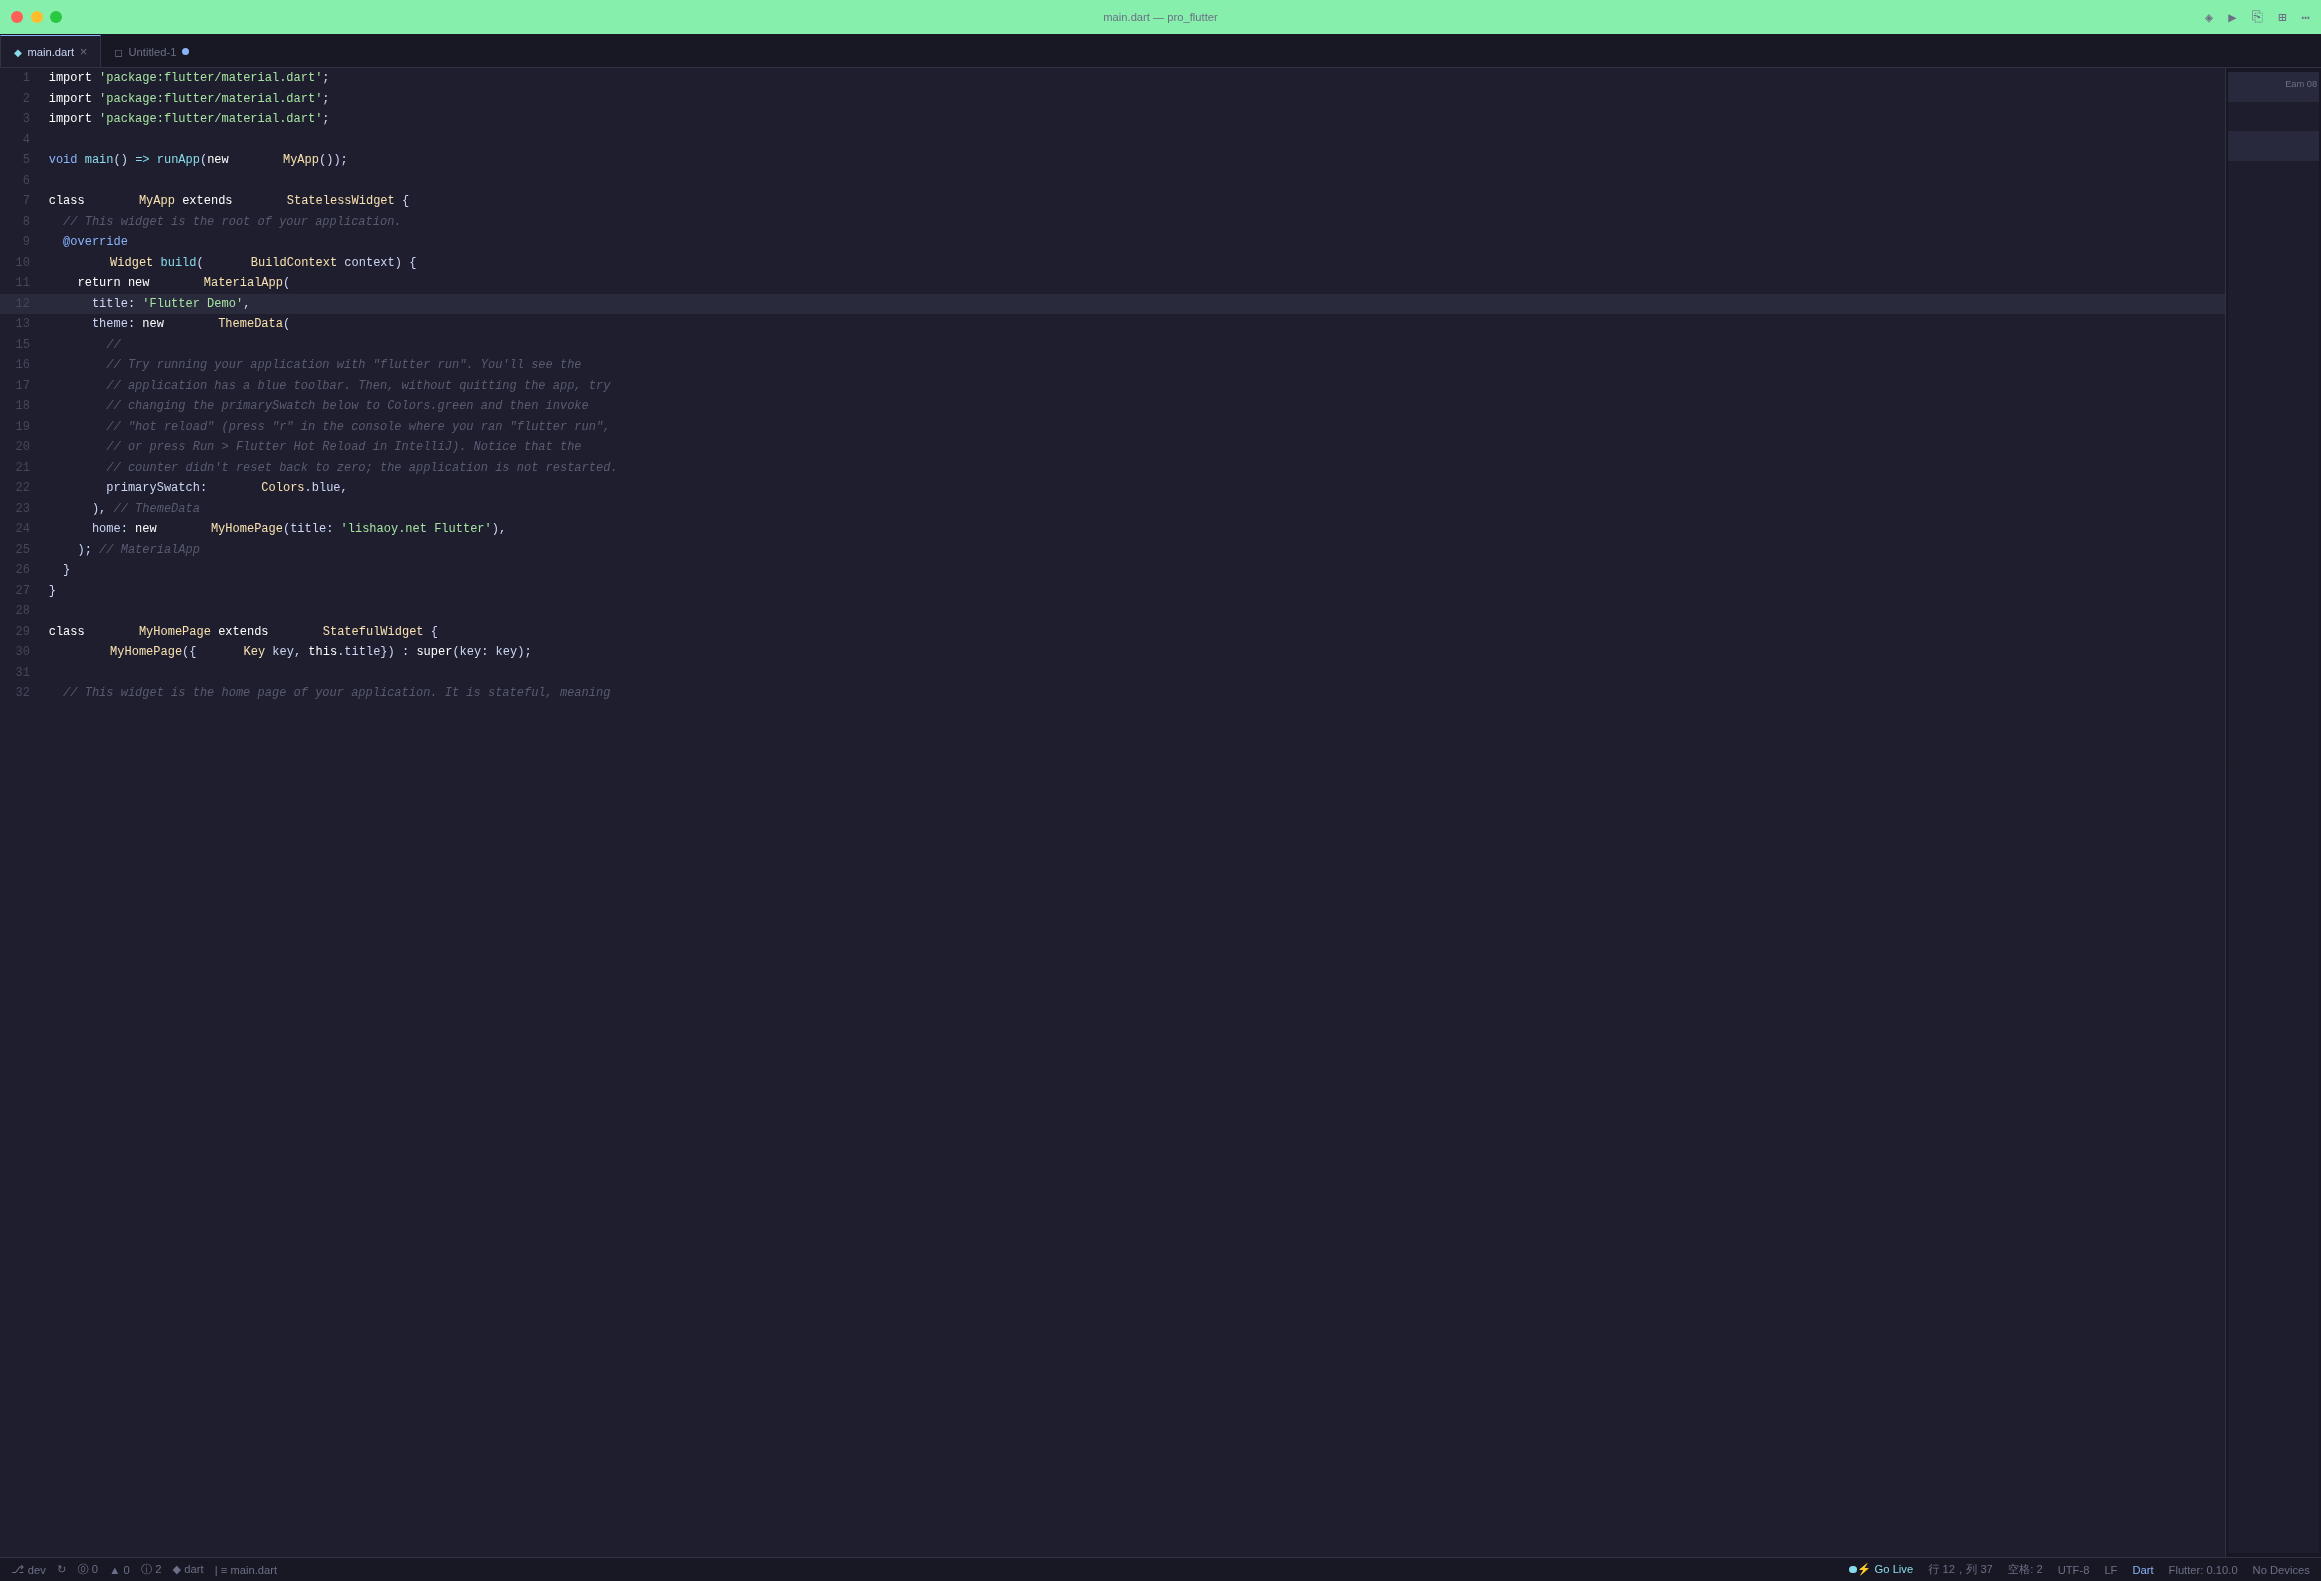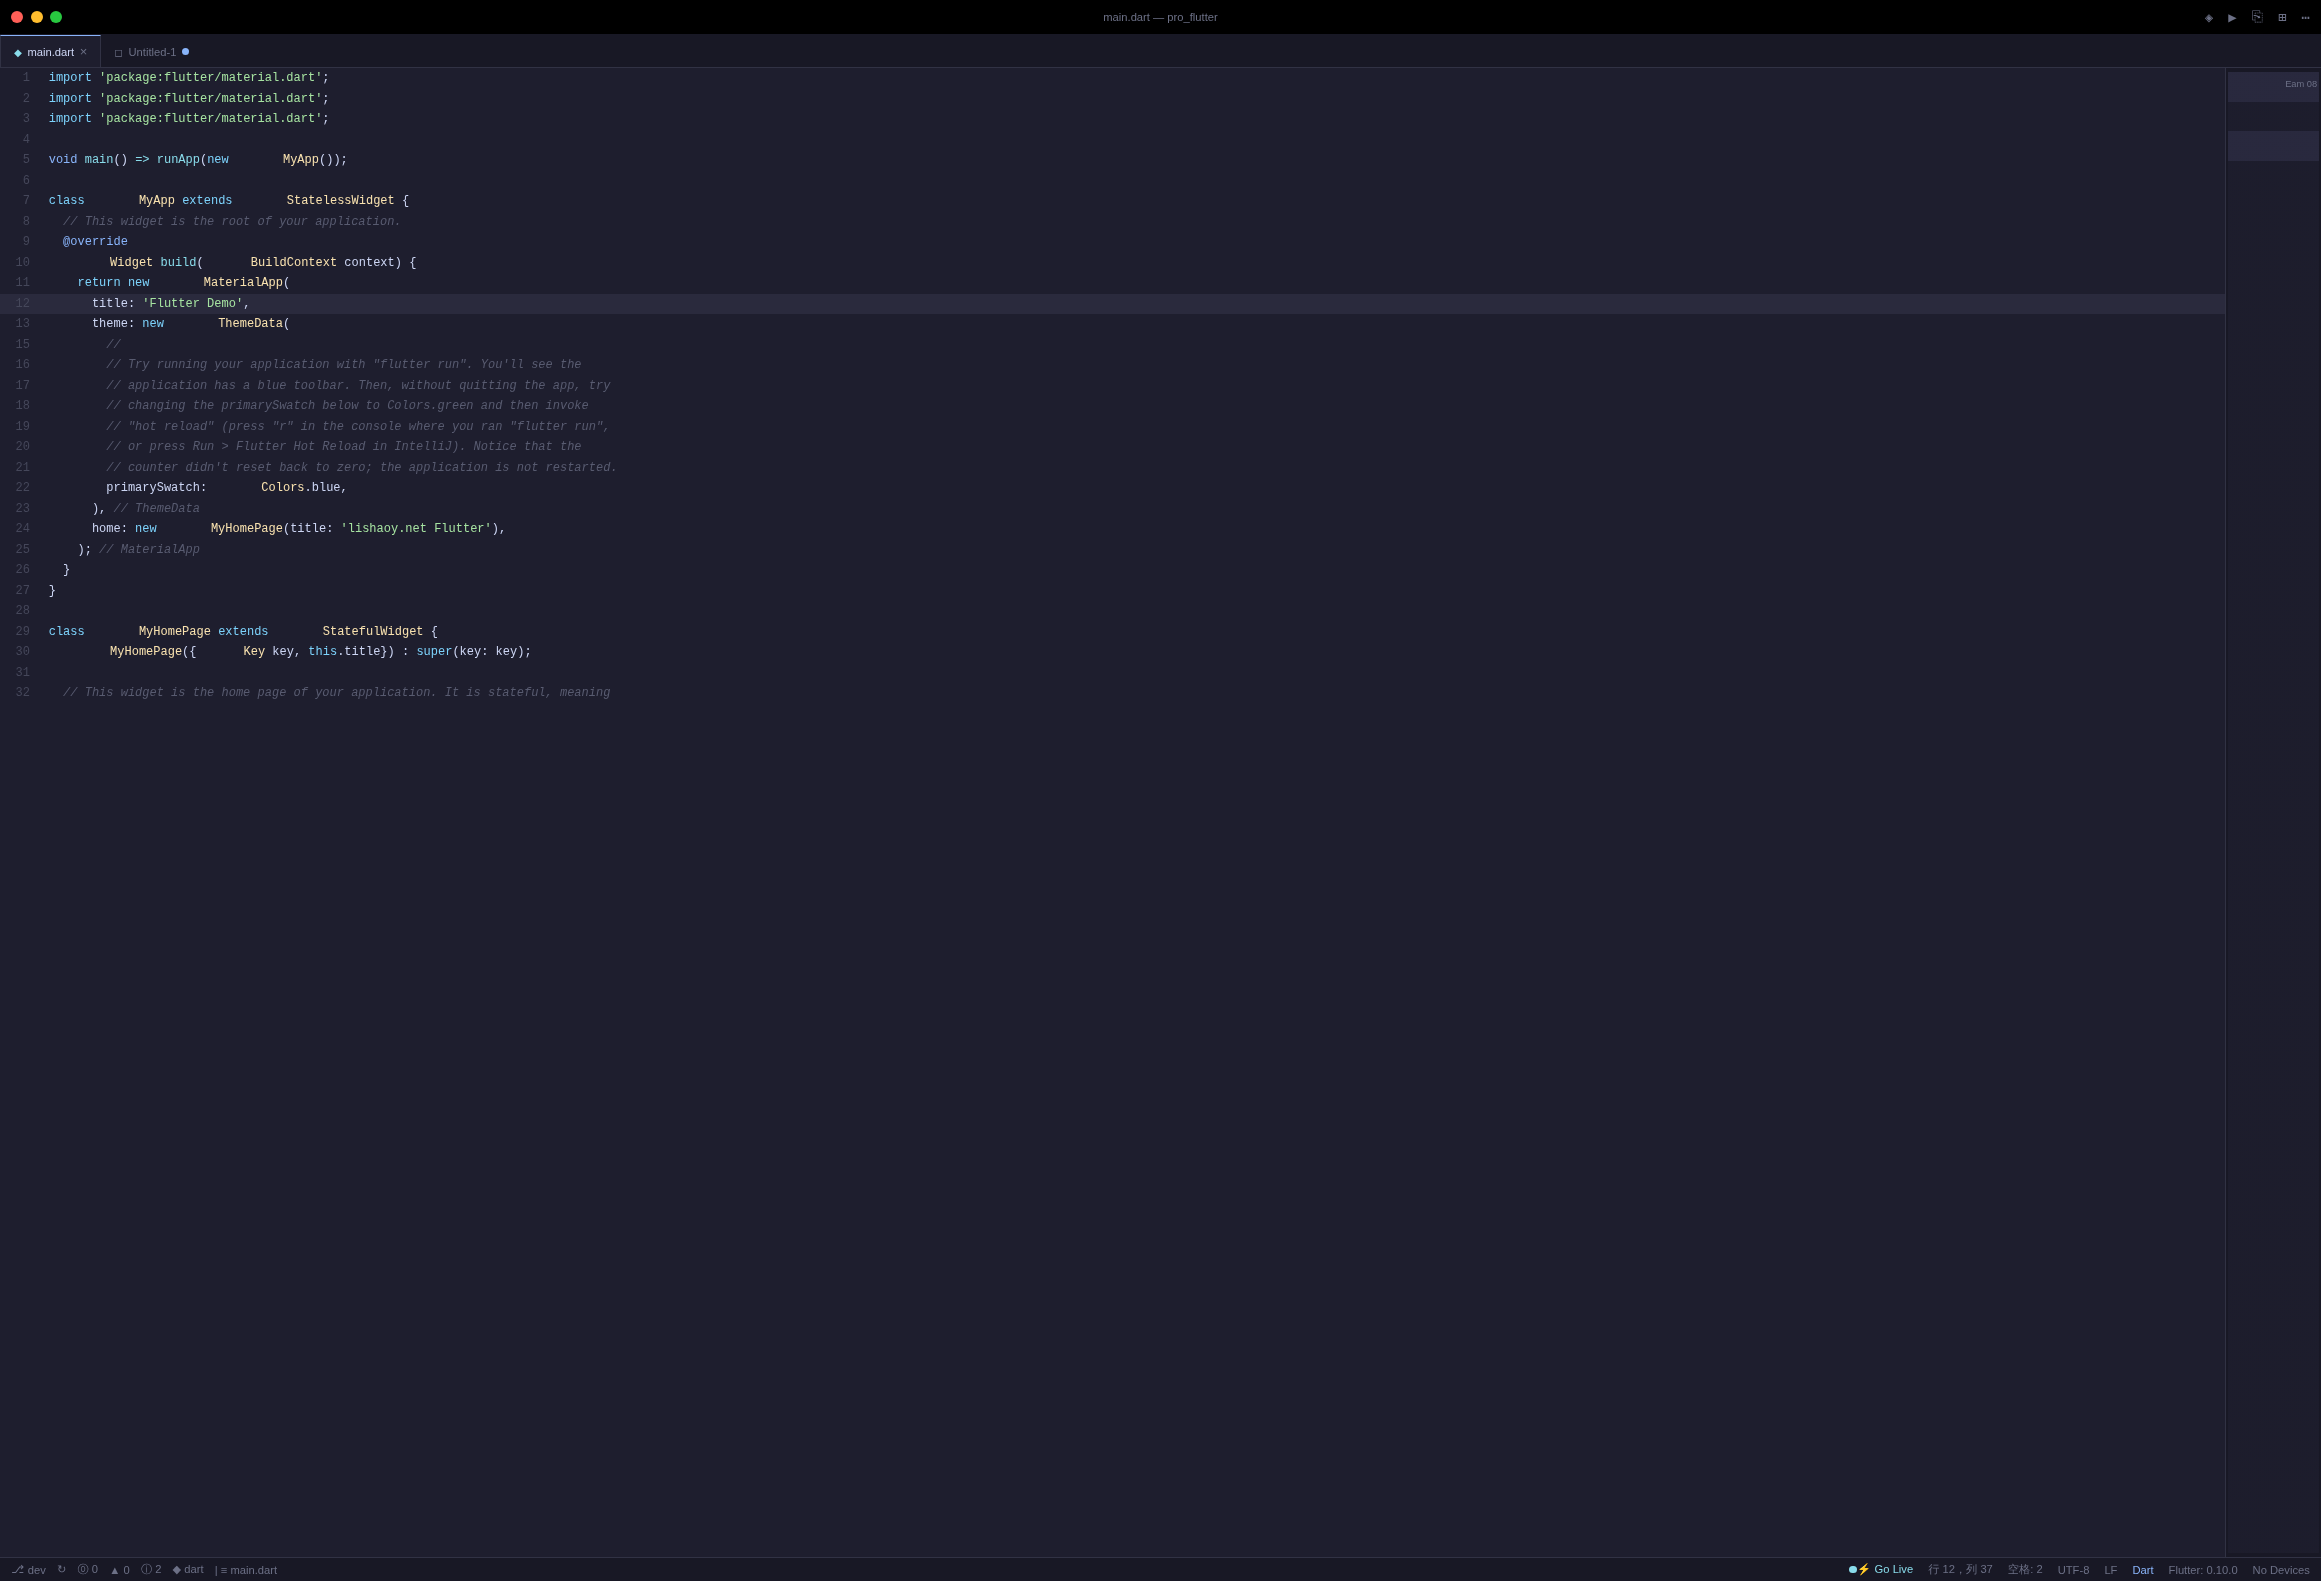--- a/index.html
+++ b/index.html
@@ -9,21 +9,21 @@
       font-family: 'Courier New', Courier, monospace;
       font-size: 12px;
       height: 100vh;
       overflow: hidden;
       display: flex;
       flex-direction: column;
     }
 
     
     .title-bar {
-      background: #000000;
+      background: #86efac;
       height: 34px;
       display: flex;
       align-items: center;
       justify-content: center;
       position: relative;
       flex-shrink: 0;
     }
     .traffic-lights {
       position: absolute;
       left: 11.2px;
@@ -140,21 +140,21 @@
       vertical-align: top;
     }
     .line-content {
       padding-left: 3.7px;
       white-space: pre;
       font-size: 12px;
       vertical-align: top;
     }
 
     
-    .kw { color: #7dd3fc; } 
+    .kw { color: #ffffff; } 
     .kw2 { color: #89b4fa; } 
     .str { color: #a6e3a1; } 
     .fn { color: #89dceb; } 
     .comment { color: #585b70; font-style: italic; }
     .op { color: #89dceb; }
     .cls { color: #f9e2af; padding-left: 47px; }
     .annot { color: #89b4fa; }
     .plain { color: #cdd6f4; }
 
     

